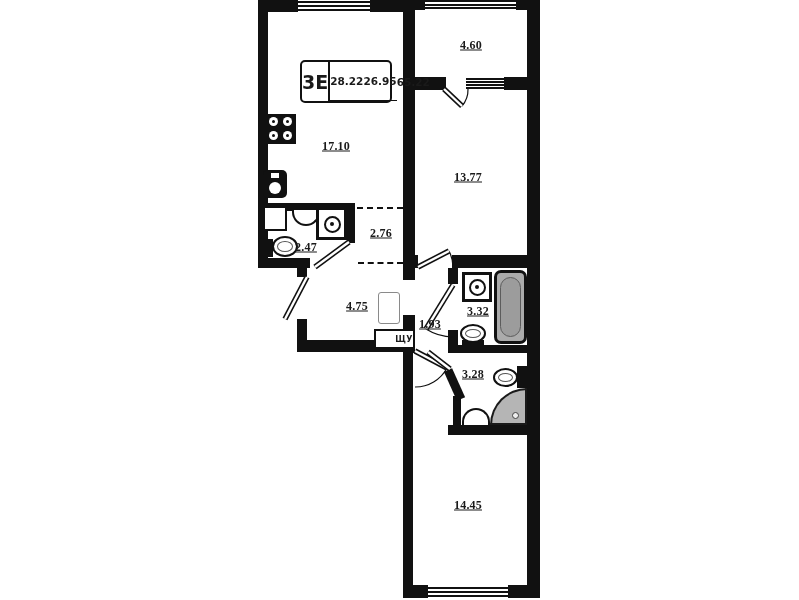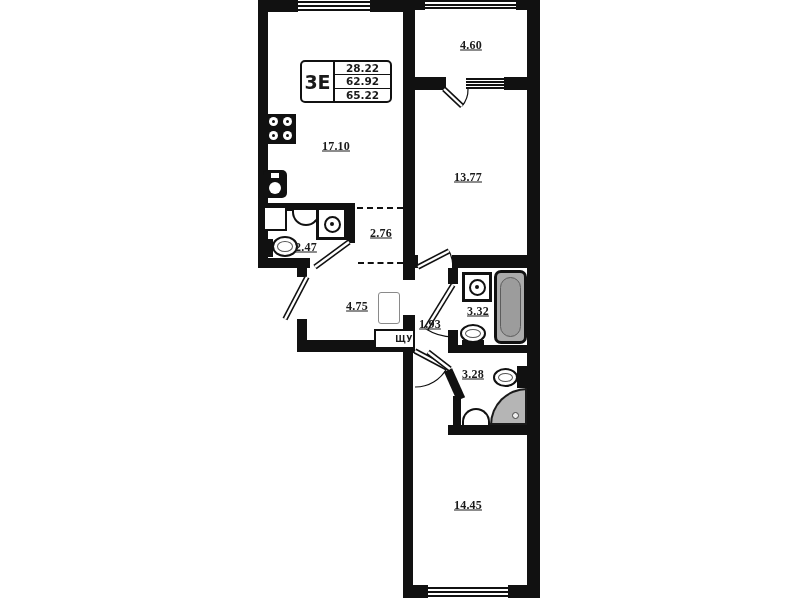--- a/index.html
+++ b/index.html
@@ -10,21 +10,21 @@
   .winline{position:absolute;left:0;right:0;height:2px;background:#111;}
   .lbl{position:absolute;transform:translate(-50%,-50%);font-size:12px;font-weight:700;
        text-decoration:underline;white-space:nowrap;letter-spacing:.2px;font-family:Liberation Serif, serif;}
   .svgdoors{position:absolute;left:0;top:0;pointer-events:none;}
   .dash{position:absolute;border-top:2px dashed #111;height:0;}
   
   .tblock{position:absolute;left:300px;top:60px;width:92px;height:43px;display:flex;
           border:2.2px solid #111;border-radius:5px;background:#fff;box-sizing:border-box;}
   .tblock .tleft{width:31px;display:flex;align-items:center;justify-content:center;
           font-size:19px;font-weight:700;}
-  .tblock .tright{flex:1;display:flex;flex-direction:column;border-left:2px solid #111;}
+  .tblock .tright{flex:1;display:flex;flex-direction:row;border-left:2px solid #111;}
   .tblock .trow{flex:1;display:flex;align-items:center;justify-content:center;
           font-size:10.5px;font-weight:700;border-bottom:1.6px solid #111;}
   .tblock .trow:last-child{border-bottom:none;}
   
   .fix{position:absolute;box-sizing:border-box;}
   .stove{background:#111;}
   .burner{position:absolute;width:9px;height:9px;border-radius:50%;background:#fff;}
   .burner:after{content:"";position:absolute;left:3px;top:3px;width:3px;height:3px;border-radius:50%;background:#111;}
   .ksink{background:#111;border-radius:5px;}
   .ksink .bowl{position:absolute;left:6px;top:12px;width:12px;height:12px;border-radius:50%;background:#fff;}
@@ -142,21 +142,21 @@
     <g>
       <path d="M450,369 L428,352" stroke="#111" stroke-width="5.5" fill="none"></path>
       <path d="M450,369 L428,352" stroke="#fff" stroke-width="2.4" fill="none"></path>
     </g>
   </svg>
 
   <div class="tblock">
     <div class="tleft">3Е</div>
     <div class="tright">
       <div class="trow">28.22</div>
-      <div class="trow">62.92</div>
+      <div class="trow">26.95</div>
       <div class="trow">65.22</div>
     </div>
   </div>
 
   <div class="fix stove" style="left:266px;top:114px;width:30px;height:30px">
     <div class="burner" style="left:3px;top:3px"></div>
     <div class="burner" style="left:17px;top:3px"></div>
     <div class="burner" style="left:3px;top:17px"></div>
     <div class="burner" style="left:17px;top:17px"></div>
   </div>

